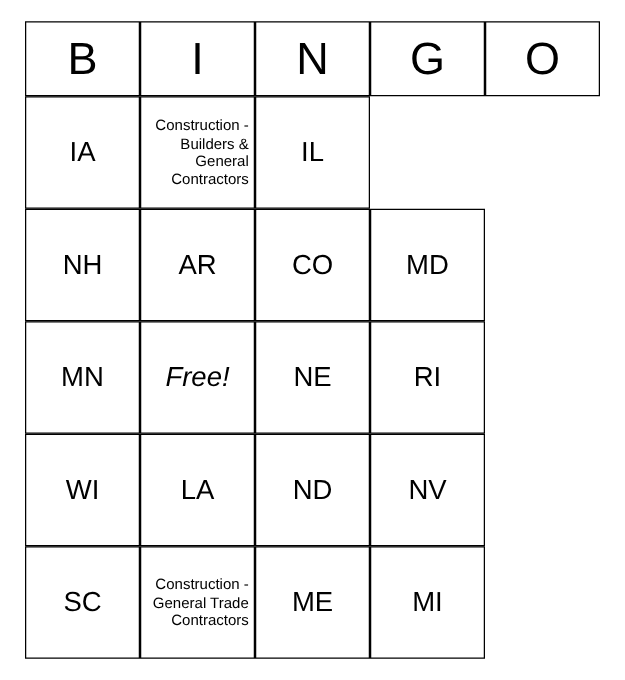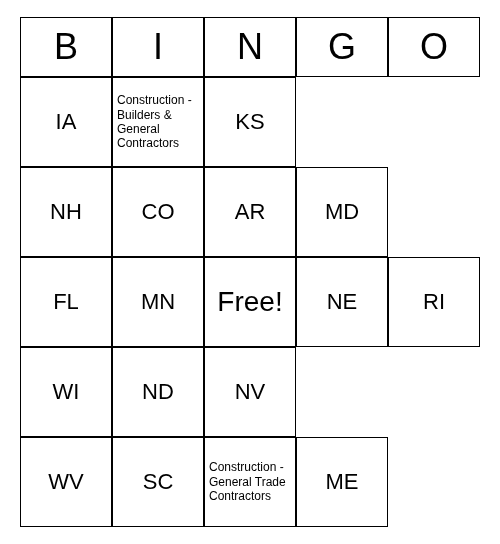--- a/index.html
+++ b/index.html
@@ -47,68 +47,69 @@
 
     .bingo-cell {
       width: 92px;
       height: 90px;
       display: flex;
       justify-content: center;
       align-items: center;
       border: 1px solid #000;
       font-size: 22px;
       font-weight: normal;
-      text-align: left;
+      text-align: right;
       padding: 4px;
       line-height: 1.2;
     }
 
     .bingo-cell.small-text {
       font-size: 12px;
     }
 
     .bingo-cell.free {
-      font-size: 28px;
+      font-size: 22px;
+      font-style: italic;
     }
   </style>
 </head>
 <body>
 
 <div style="display:flex; flex-direction:column; width:460px;">
   <div class="bingo-header-row">
   <div class="bingo-header-cell">B</div>
       <div class="bingo-header-cell">I</div>
       <div class="bingo-header-cell">N</div>
       <div class="bingo-header-cell">G</div>
       <div class="bingo-header-cell">O</div>
     </div>
   <div class="bingo-grid">
   <div class="bingo-row">
         <div class="bingo-cell">IA</div>
         <div class="bingo-cell small-text">Construction - Builders &amp; General Contractors</div>
-        <div class="bingo-cell">KS</div>
+        <div class="bingo-cell">IL</div>
       </div>
       <div class="bingo-row">
         <div class="bingo-cell">NH</div>
+        <div class="bingo-cell">AR</div>
         <div class="bingo-cell">CO</div>
-        <div class="bingo-cell">AR</div>
         <div class="bingo-cell">MD</div>
       </div>
       <div class="bingo-row">
-        <div class="bingo-cell">FL</div>
         <div class="bingo-cell">MN</div>
         <div class="bingo-cell free">Free!</div>
         <div class="bingo-cell">NE</div>
         <div class="bingo-cell">RI</div>
       </div>
       <div class="bingo-row">
         <div class="bingo-cell">WI</div>
+        <div class="bingo-cell">LA</div>
         <div class="bingo-cell">ND</div>
         <div class="bingo-cell">NV</div>
       </div>
       <div class="bingo-row">
-        <div class="bingo-cell">WV</div>
         <div class="bingo-cell">SC</div>
         <div class="bingo-cell small-text">Construction - General Trade Contractors</div>
         <div class="bingo-cell">ME</div>
+        <div class="bingo-cell">MI</div>
       </div>
     </div>
 </div>
 
 </body></html>

